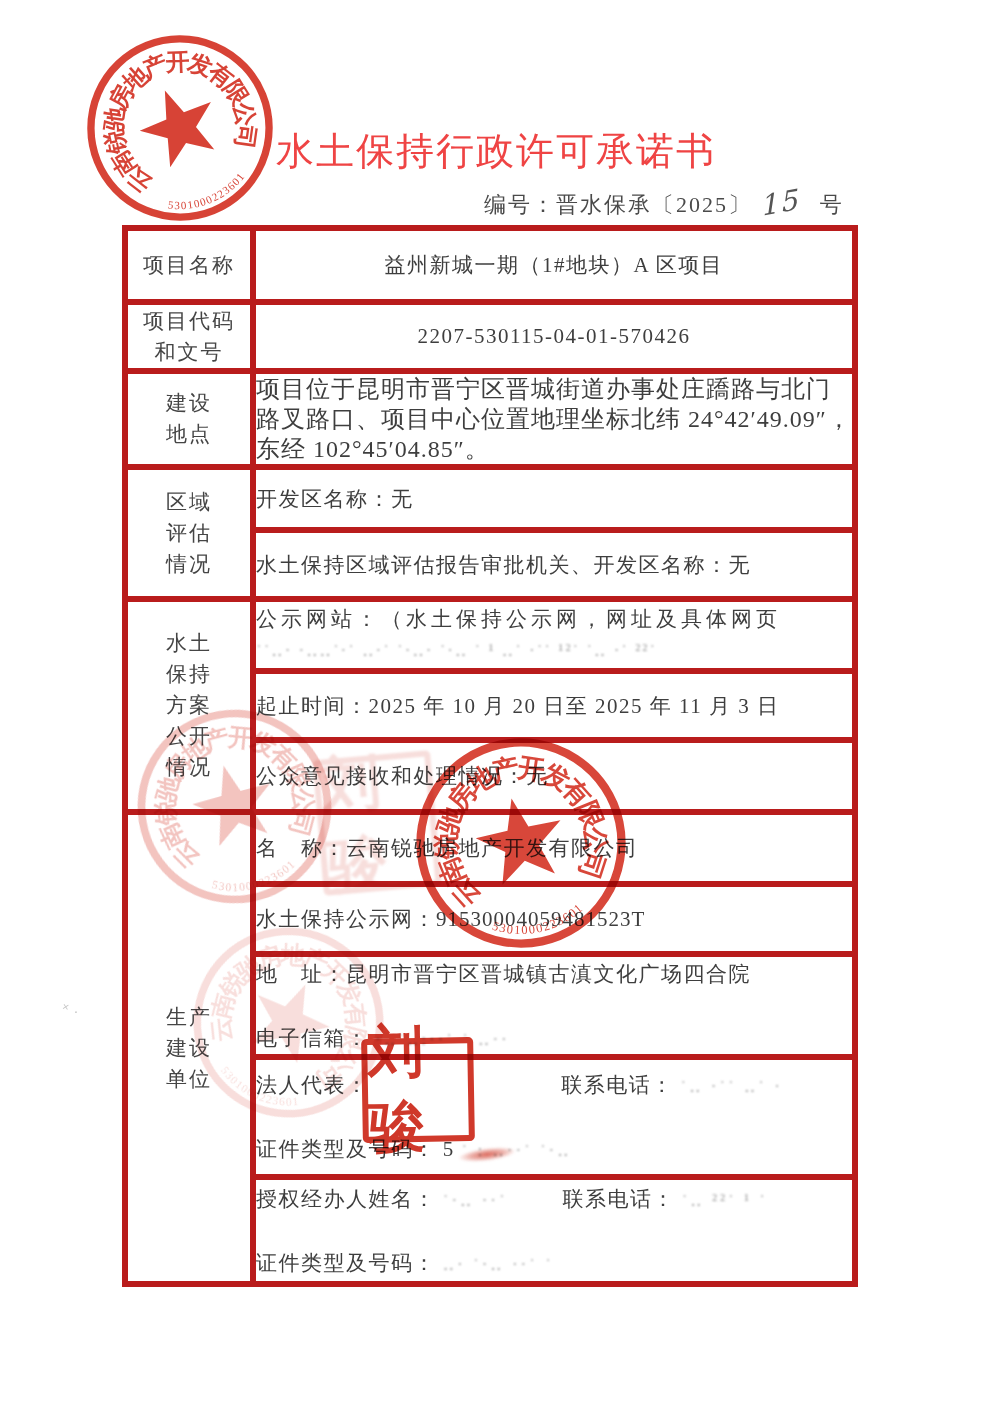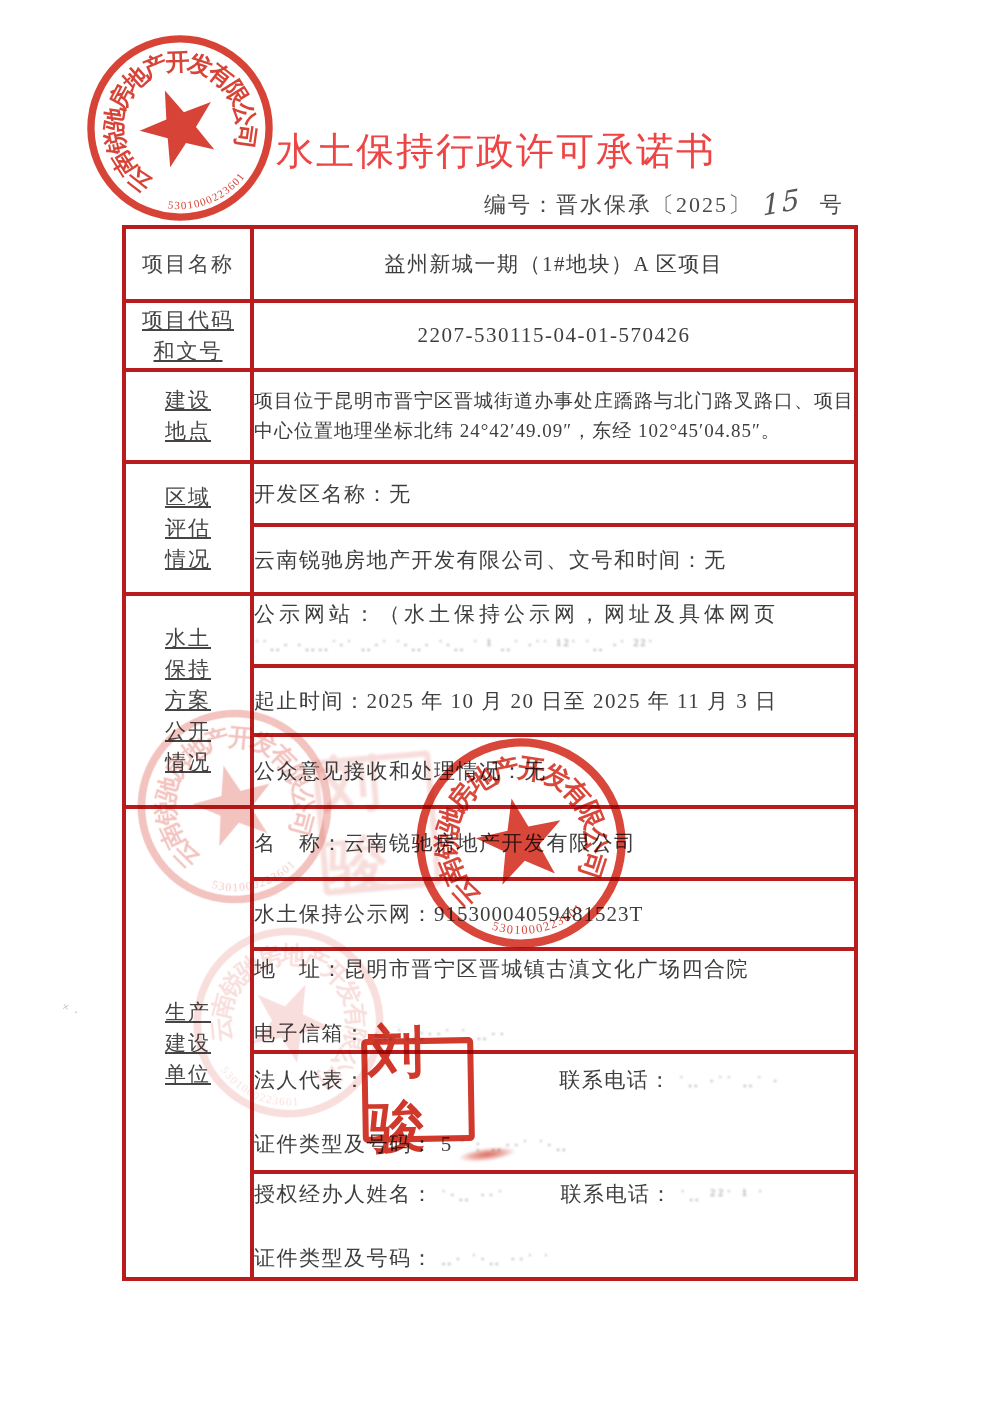--- a/index.html
+++ b/index.html
@@ -26,30 +26,30 @@
   }
   .doc-no .suffix{margin-left:10px;}
   
   table.form{
     position:absolute;left:122px;top:225px;width:736px;
     border-collapse:collapse;table-layout:fixed;
     font-size:21px;color:#3e3e3e;
   }
   table.form col.c1{width:128px;}
   table.form th,table.form td{
-    border:4px solid #b91c1c;font-weight:normal;
+    border:6px solid #b91c1c;font-weight:normal;
     padding:0;vertical-align:middle;
   }
   th.rowlabel{letter-spacing:2px;text-align:center;font-size:21px;color:#454545;}
-  th.rowlabel div{line-height:31px;text-decoration:underline;}
+  th.rowlabel div{line-height:31px;}
   td.cell{padding-left:14px;padding-right:10px;letter-spacing:1.5px;}
   td.center{text-align:center;padding-left:0;}
   .h74{height:74px}.h69{height:69px}.h92{height:92px}.h63{height:63px}
   .h72{height:72px}.h70{height:70px}.h103{height:103px}.h105{height:120px}.h107{height:107px}
-  td.para{line-height:30px;letter-spacing:1px;font-size:19px;}
+  td.para{line-height:30px;letter-spacing:1px;font-size:24px;}
   td.websitecell{vertical-align:top;padding-top:7px;line-height:30px;}
   .wide-ls{letter-spacing:4px;}
   .num{letter-spacing:1px;}
   .twoline .l2{margin-top:36px;}
   td.vtop{vertical-align:top;padding-top:15px;}
   .inline-gap-phone{margin-left:186px;}
   .inline-gap-phone2{margin-left:48px;}
   
   .smudge{
     color:#8f8f8f;filter:blur(1.2px);opacity:.85;letter-spacing:3px;
@@ -120,21 +120,21 @@
 
     <tr class="h63">
       <th class="rowlabel" rowspan="2">
         <div>区域</div>
         <div>评估</div>
         <div>情况</div>
       </th>
       <td class="cell">开发区名称：无</td>
     </tr>
     <tr class="h69">
-      <td class="cell">云南锐驰房地产开发有限公司、文号和时间：无</td>
+      <td class="cell">水土保持区域评估报告审批机关、开发区名称：无</td>
     </tr>
 
     <tr class="h72">
       <th class="rowlabel" rowspan="3">
         <div>水土</div>
         <div>保持</div>
         <div>方案</div>
         <div>公开</div>
         <div>情况</div>
       </th>

